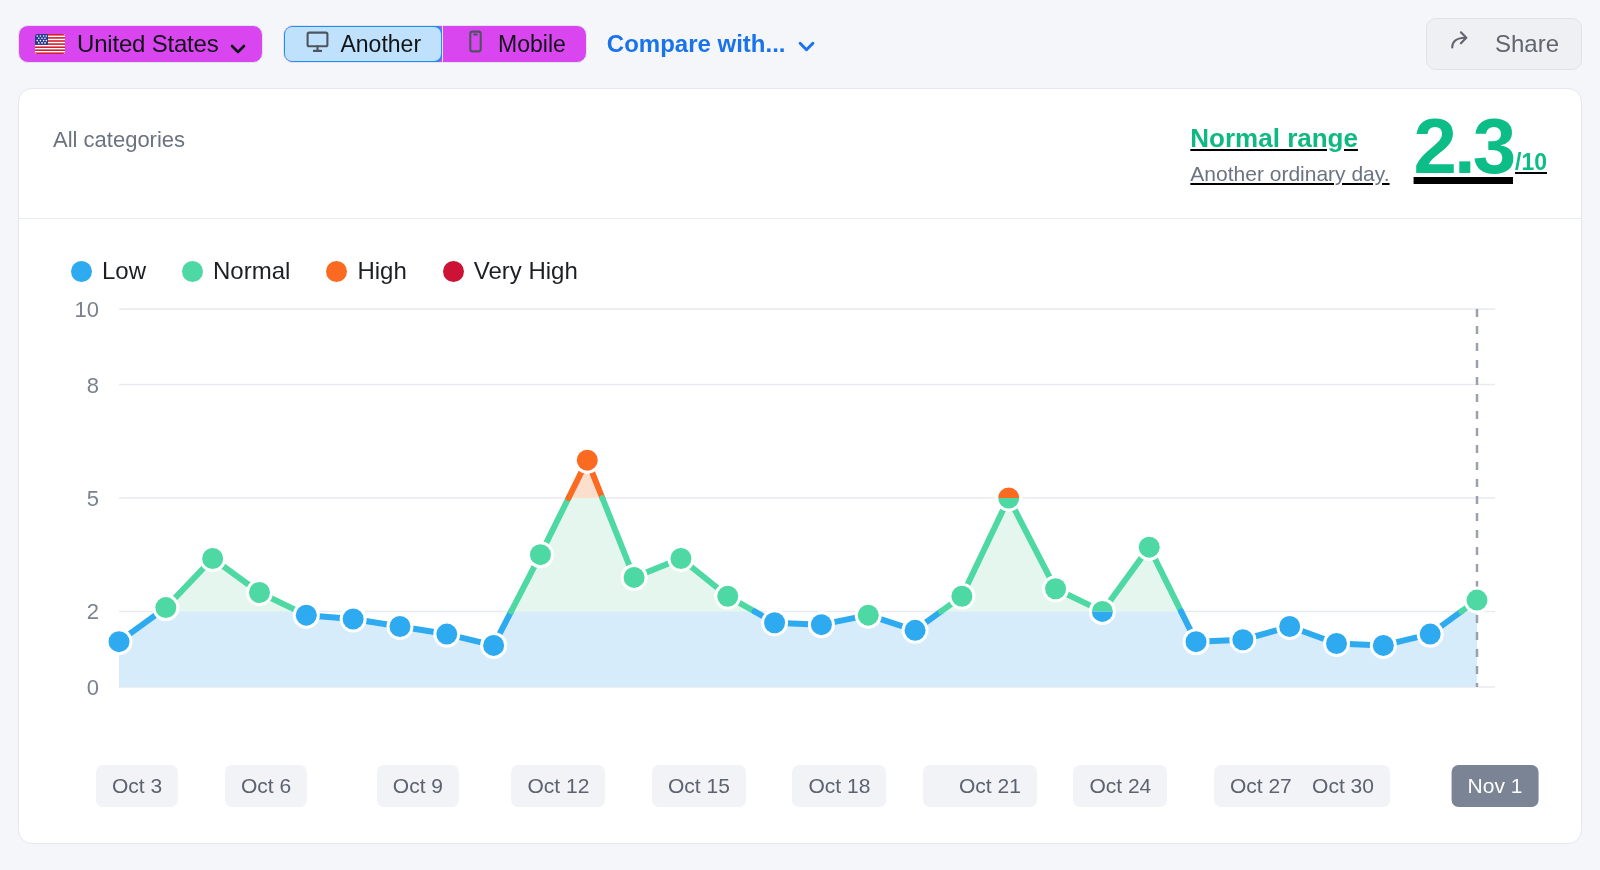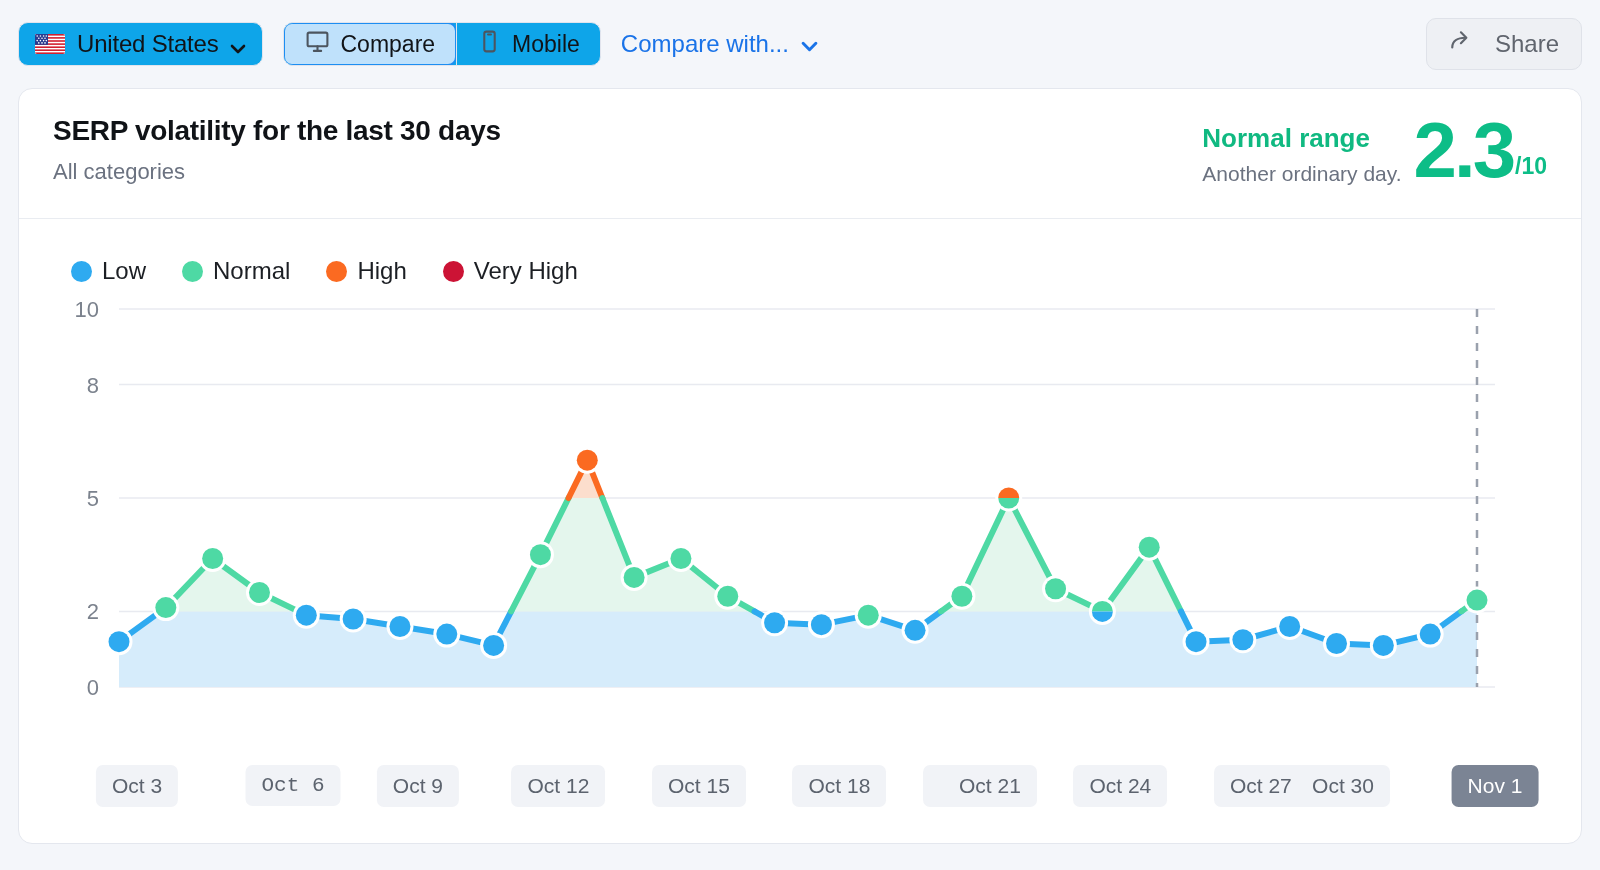--- a/index.html
+++ b/index.html
@@ -12,24 +12,24 @@
 
   
   .topbar {
     height: 88px;
     display: flex;
     align-items: center;
     padding: 0 18px;
     gap: 20px;
   }
   .pill {
-    background: #0ea5e9;
+    background: #d946ef;
     border: 1px solid #e1e4ed;
     border-radius: 10px;
-    height: 44px;
+    height: 38px;
     display: flex;
     align-items: center;
   }
   .country-select {
     padding: 0 18px 0 16px;
     gap: 12px;
     cursor: pointer;
   }
   .flag {
     width: 30px; height: 20px;
@@ -80,21 +80,21 @@
     height: 100%;
     background: #e1e4ed;
   }
 
   .compare {
     display: flex;
     align-items: center;
     gap: 12px;
     color: #1a73e8;
     font-size: 24px;
-    font-weight: normal;
+    font-weight: bold;
     cursor: pointer;
   }
 
   .share-btn {
     margin-left: auto;
     background: #eef0f4;
     border: 1px solid #dfe2e9;
     border-radius: 10px;
     height: 52px;
     display: flex;
@@ -130,22 +130,23 @@
     letter-spacing: -.3px;
   }
   .card-sub {
     margin-top: 12px;
     font-size: 22px;
     color: #6b7280;
   }
   .score-wrap {
     margin-left: auto;
     display: flex;
-    align-items: center;
-    gap: 12px;
+    align-items: flex-start;
+    gap: 24px;
+    text-decoration: underline;
   }
   .score-text { text-align: left; padding-top: 8px; }
   .score-label {
     font-size: 26px;
     font-weight: bold;
     color: #10b981;
   }
   .score-desc {
     margin-top: 8px;
     font-size: 21px;
@@ -260,21 +261,21 @@
   </div>
 
   <div class="pill device-toggle">
     <button class="device-btn active">
       <span>
         <svg width="25" height="25" viewBox="0 0 24 24" fill="none" stroke="#4c555f" stroke-width="2">
           <rect x="2.5" y="3.5" width="19" height="13" rx="1.5"></rect>
           <path d="M12 16.5v3.5M8.5 21h7" stroke-linecap="round"></path>
         </svg>
       </span>
-      <span>Compare</span>
+      <span>Another</span>
     </button>
     <span class="device-sep"></span>
     <button class="device-btn">
       <span>
         <svg width="25" height="25" viewBox="0 0 24 24" fill="none" stroke="#4c555f" stroke-width="2">
           <rect x="7" y="2.5" width="10" height="19" rx="2"></rect>
           <path d="M10.6 5.2h2.8" stroke-linecap="round"></path>
         </svg>
       </span>
       <span>Mobile</span>
@@ -298,21 +299,20 @@
       </svg>
     </span>
     <span>Share</span>
   </button>
 </div>
 
 <div class="card">
 
   <div class="card-head">
     <div>
-      <div class="card-title">SERP volatility for the last 30 days</div>
       <div class="card-sub">All categories</div>
     </div>
     <div class="score-wrap">
       <div class="score-text">
         <div class="score-label">Normal range</div>
         <div class="score-desc">Another ordinary day.</div>
       </div>
       <div class="score-big">
         <span>2.3</span>
         <span class="score-denom">/10</span>
@@ -522,21 +522,21 @@
         </g>
         <g>
           <circle cx="1458" cy="309.06" r="13.5" fill="#fff"></circle>
           <circle cx="1458" cy="309.06" r="10.5" fill="#4ed9a4"></circle>
         </g>
       </svg>
   </div>
 
   <div class="xaxis">
       <div class="xtick" style="left: 118px;">Oct 3</div>
-      <div class="xtick" style="left: 274px; font-family: Liberation Mono, monospace;">Oct 6</div>
+      <div class="xtick" style="left: 247px;">Oct 6</div>
       <div class="xtick" style="left: 398.966px; text-align: center;">Oct 9</div>
       <div class="xtick" style="left: 539.448px;">Oct 12</div>
       <div class="xtick" style="left: 679.931px;">Oct 15</div>
       <div class="xtick" style="left: 820.414px;">Oct 18</div>
       <div class="xtick" style="left: 960.897px; padding-left: 36px;">Oct 21</div>
       <div class="xtick" style="left: 1101.38px;">Oct 24</div>
       <div class="xtick" style="left: 1241.86px;">Oct 27</div>
       <div class="xtick" style="left: 1324px;">Oct 30</div>
       <div class="xtick current" style="left: 1476px;">Nov 1</div>
     </div>

